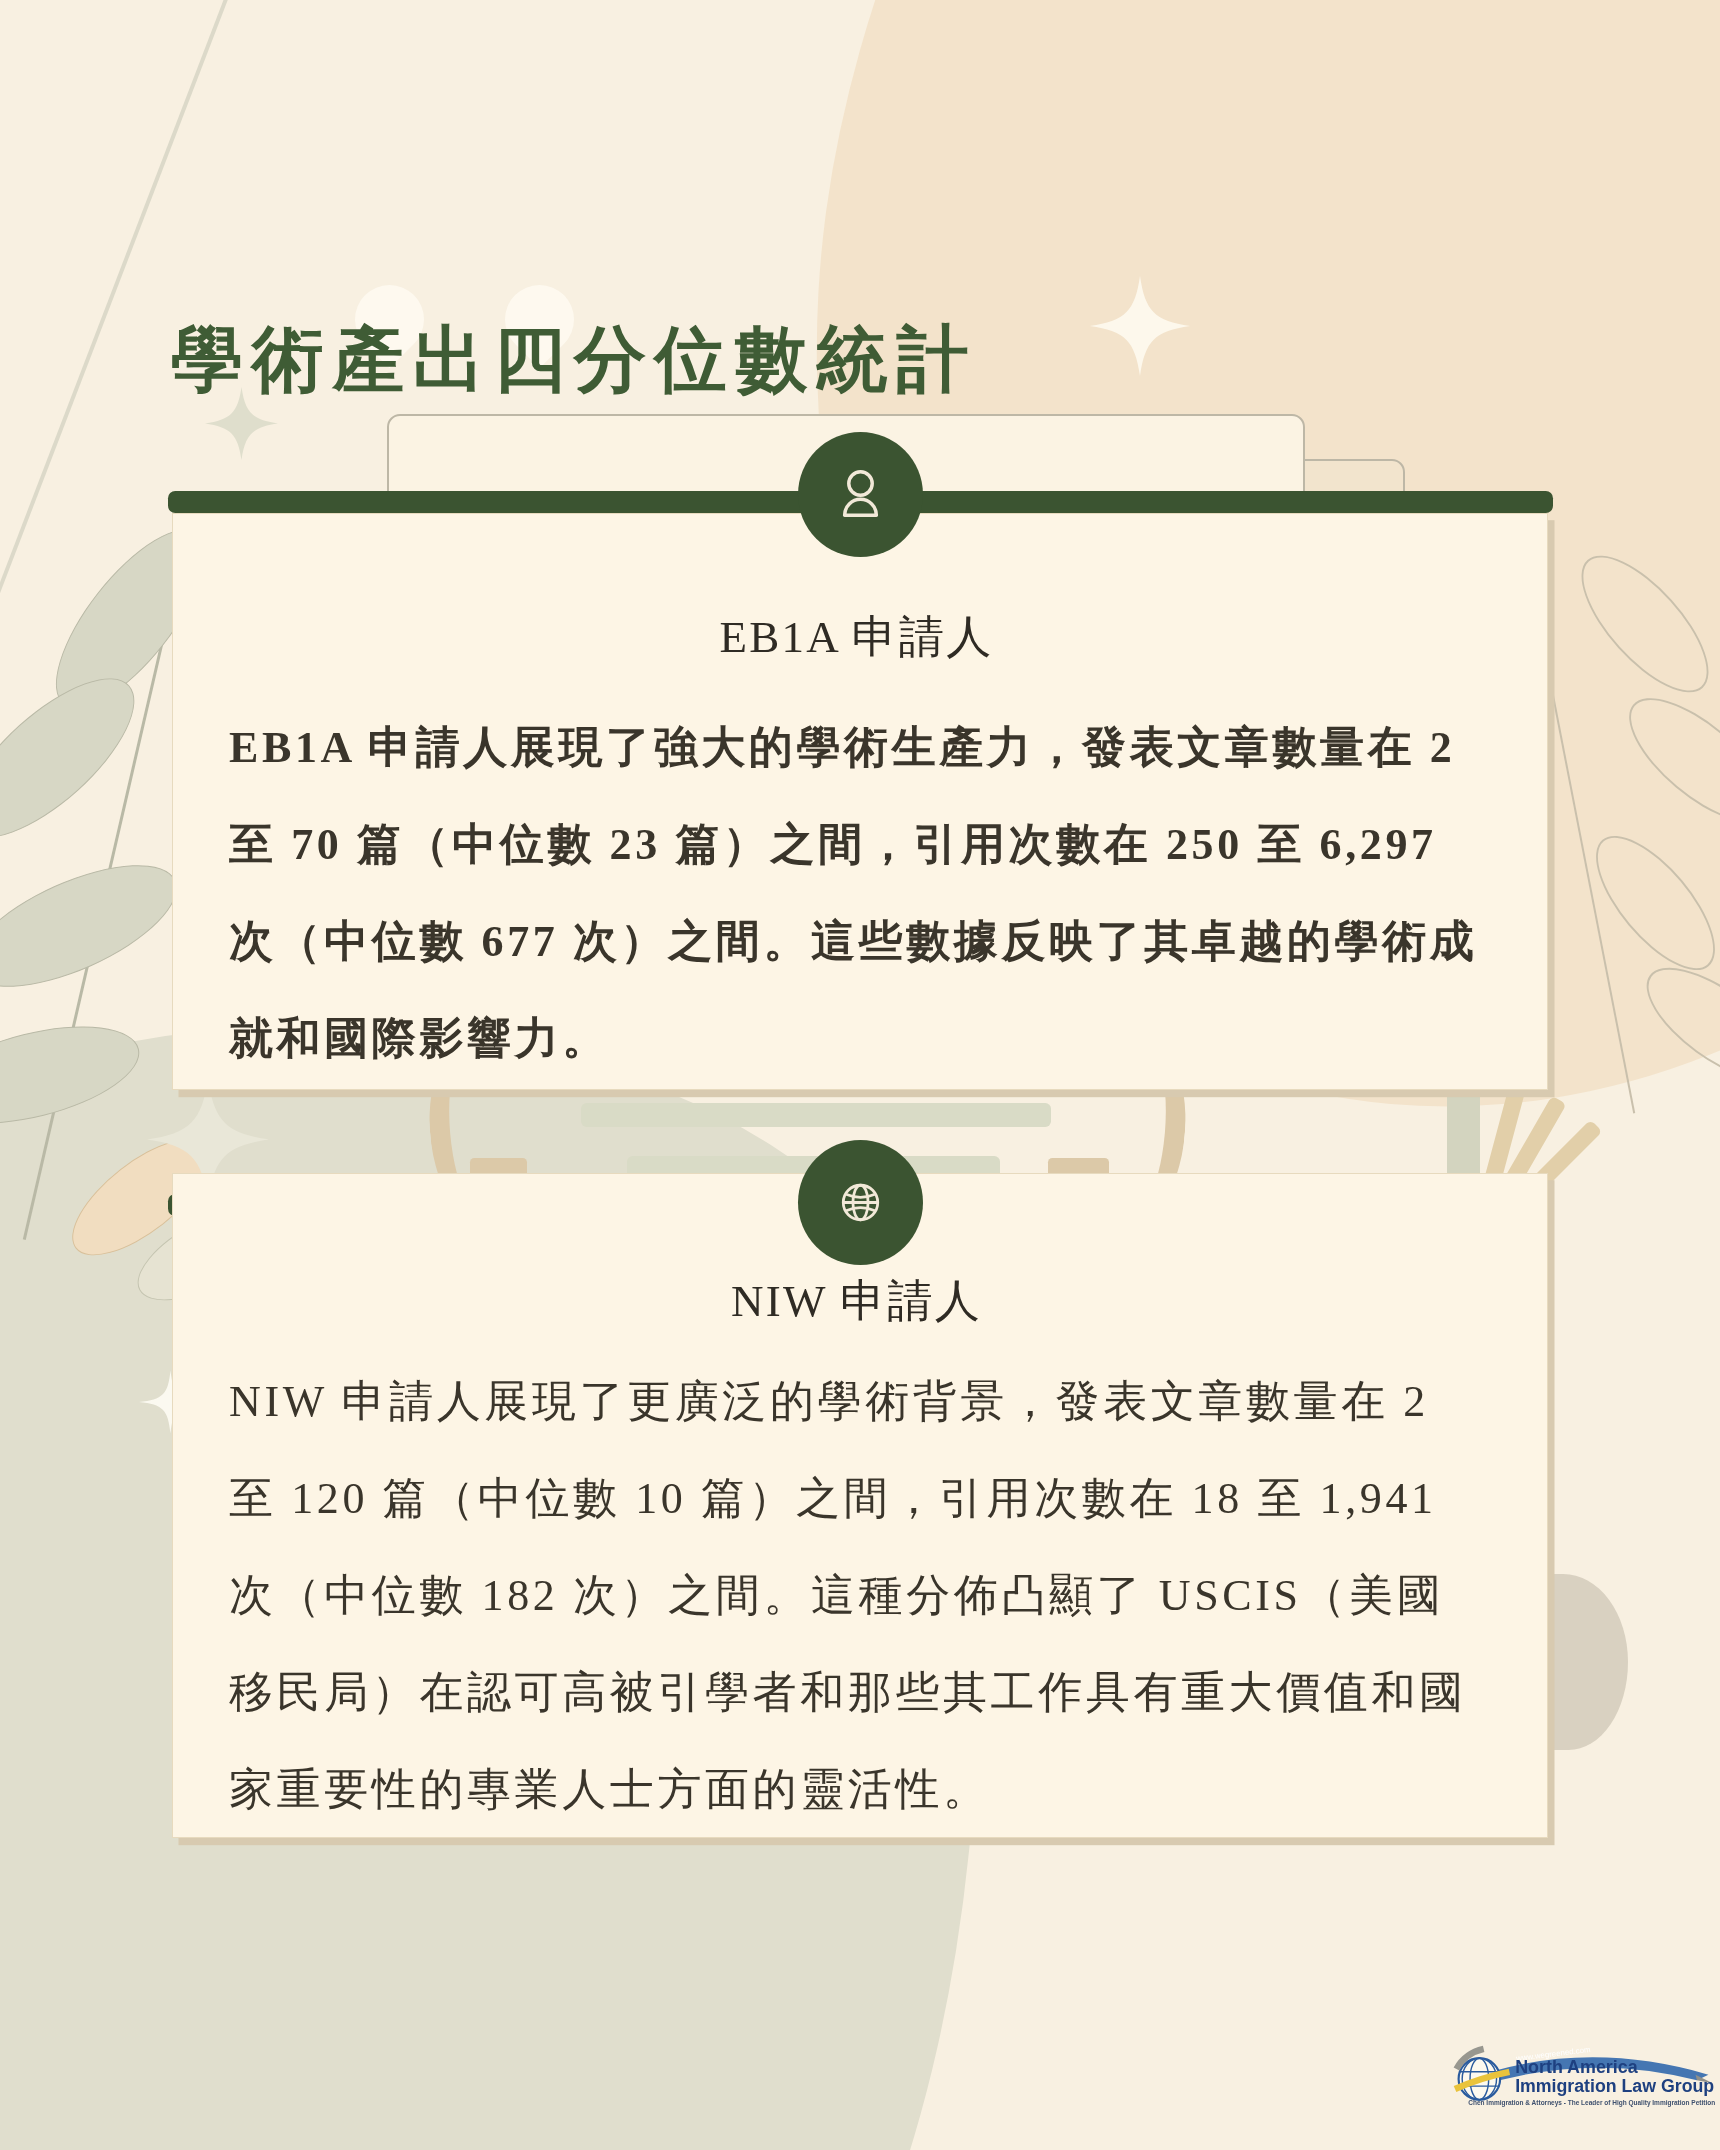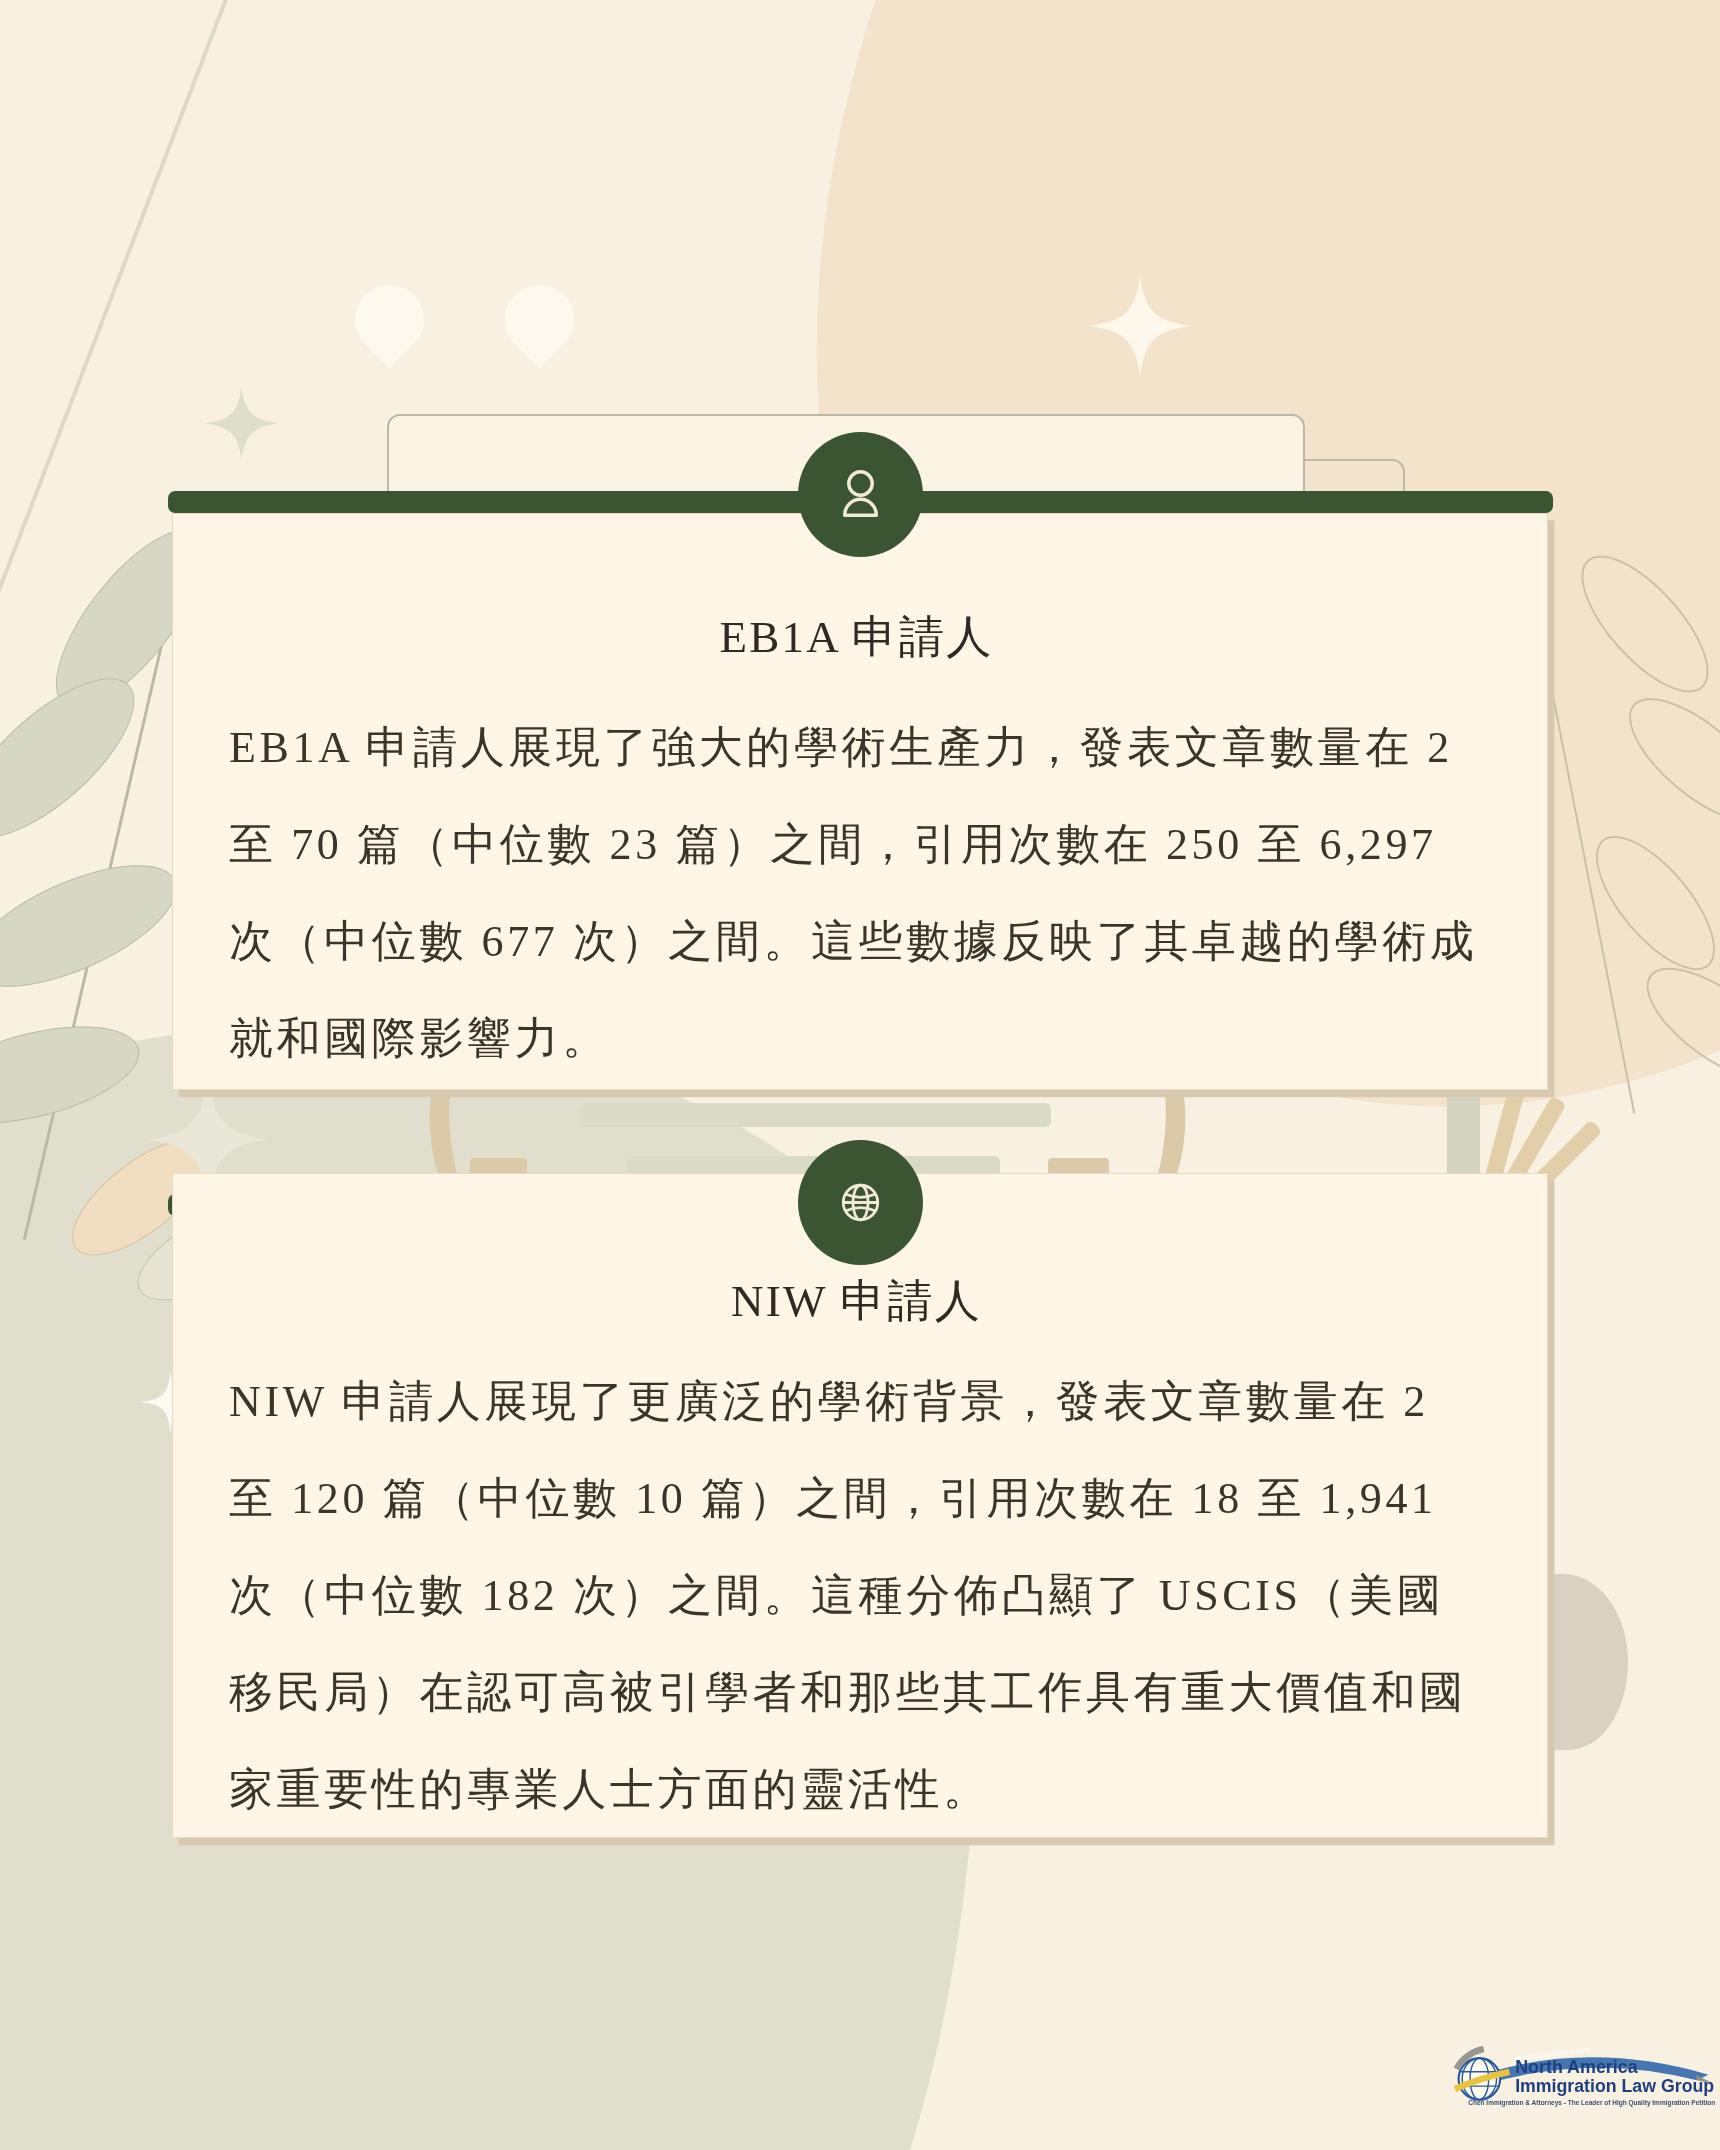--- a/index.html
+++ b/index.html
@@ -53,21 +53,21 @@
   .card-bar{position:absolute;left:168px;width:1385px;height:21.5px;
     background:#3b5431;border-radius:7.2px;z-index:5;}
   .card{position:absolute;left:172px;width:1376px;background:#fdf5e5;
     border:0.7px solid #e7dabe;box-shadow:6.5px 7.2px 0 #d8cab0;z-index:5;
     box-sizing:border-box;padding:0 63px 0 56px;}
   .badge{position:absolute;left:798px;width:125px;height:125px;border-radius:50%;
     background:#3b5431;z-index:6;display:flex;align-items:center;justify-content:center;}
   .card h2{margin:0;font-size:45px;font-weight:400;letter-spacing:2.2px;color:#2f2b24;text-align:center;}
   .card p{margin:0;font-size:44px;line-height:97px;letter-spacing:3.6px;color:#3a352b;}
   #card-1 h2{padding-top:93px;}
-  #card-1 p{margin-top:32px;}
+  #card-1 p{margin-top:32px;font-weight:bold;}
   #card-2 h2{padding-top:97px;}
   #card-2 p{margin-top:21.5px;}
 
   
   .logo{position:absolute;left:1445px;top:2033px;width:272px;height:79px;z-index:6;}
 </style>
 </head>
 <body>
 
 <div class="page">
@@ -117,20 +117,21 @@
   </svg>
   <svg class="sparkle" style="left:147px;top:1075px;width:122px;height:129px;" viewBox="0 0 100 100">
     <path fill="#e9e7d8" d="M50 0 C55 35 65 45 100 50 C65 55 55 65 50 100 C45 65 35 55 0 50 C35 45 45 35 50 0 Z"></path>
   </svg>
   <svg class="sparkle" style="left:139px;top:1356px;width:63px;height:92px;" viewBox="0 0 100 100">
     <path fill="#fbf9f0" d="M50 0 C54 38 62 46 100 50 C62 54 54 62 50 100 C46 62 38 54 0 50 C38 46 46 38 50 0 Z"></path>
   </svg>
   <div class="pin" style="left:355px;top:285px;"></div>
   <div class="pin" style="left:505px;top:285px;"></div>
 
+  <h1 class="title">學術產出四分位數統計</h1>
 
   <div class="card-bar" style="top:491px;"></div>
   <div class="card" id="card-1" style="top:513px;height:577px;">
     <h2>EB1A 申請人</h2>
     <p>EB1A 申請人展現了強大的學術生產力，發表文章數量在 2 至 70 篇（中位數 23 篇）之間，引用次數在 250 至 6,297 次（中位數 677 次）之間。這些數據反映了其卓越的學術成就和國際影響力。</p>
   </div>
   <div class="badge" style="top:432px;">
     <svg width="69" height="69" viewBox="0 0 100 100">
       <g fill="none" stroke="#f2e9d8" stroke-width="5">
         <circle cx="50" cy="34" r="17"></circle>

